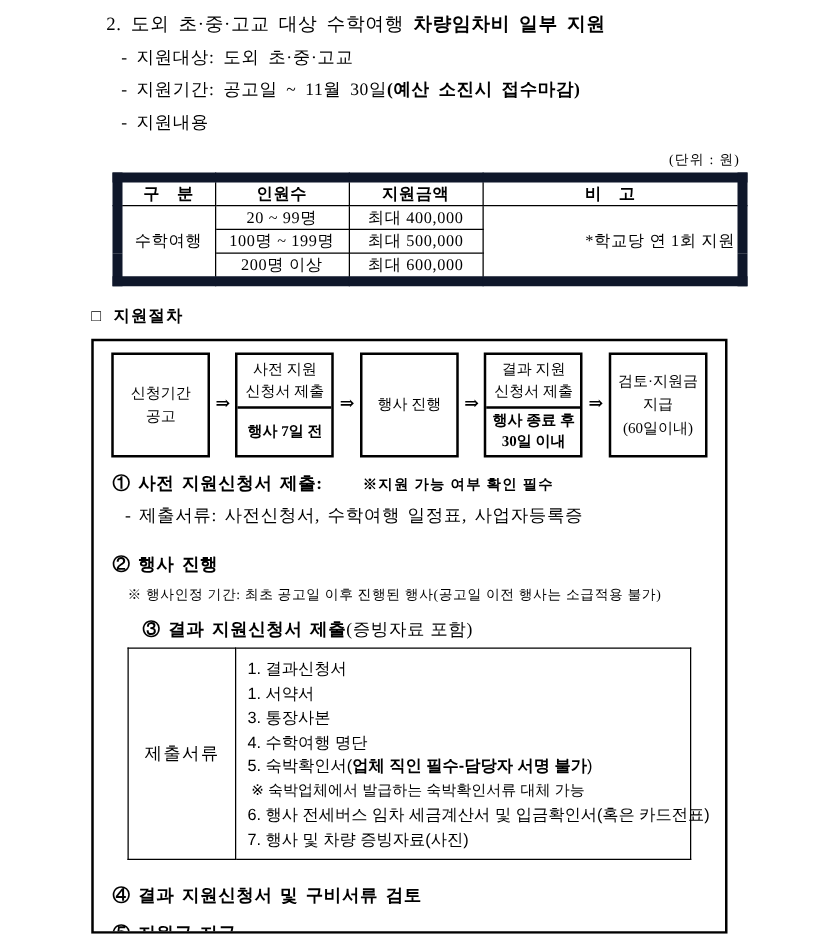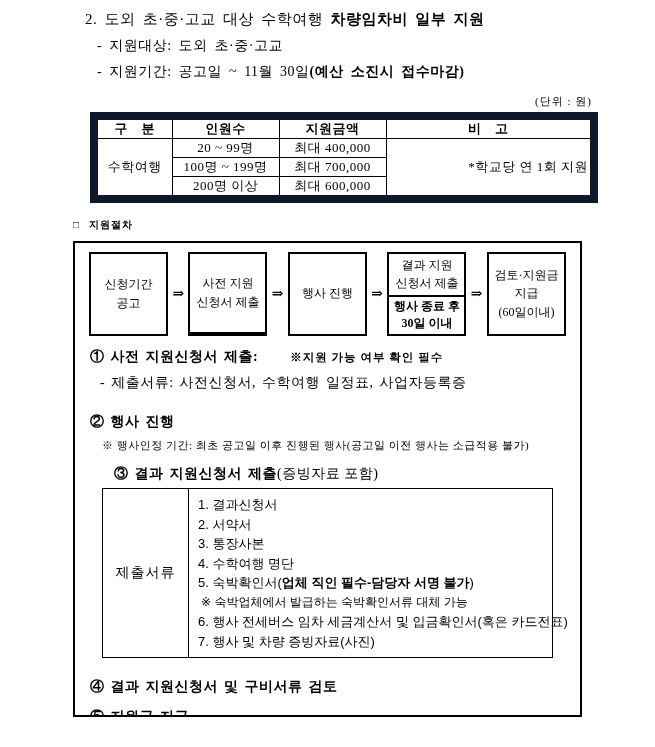--- a/index.html
+++ b/index.html
@@ -37,21 +37,21 @@
     border: 1px solid #000; text-align: center;
     height: 19px; padding: 0 2px;
     font-weight: normal; letter-spacing: 0.5px;
   }
   table.support th { font-weight: bold; }
   table.support td.remark { text-align: right; padding-left: 7px; }
 
   
   .sec-heading {
     margin: 15px 0 0 73px;
-    font-size: 10px; font-weight: bold; letter-spacing: 1px;
+    font-size: 13px; font-weight: bold; letter-spacing: 1px;
   }
   .sec-heading .marker { margin-right: 9px; font-weight: normal; }
 
   .outer-box {
     margin: 9px 0 0 73px;
     width: 509px; height: 476px;
     border: 2px solid #000;
     overflow: hidden;
   }
 
@@ -109,20 +109,23 @@
 
   <div class="title">
     <span>2. 도외 초·중·고교 대상 수학여행 </span><span class="b">차량임차비 일부 지원</span>
   </div>
 
   <div class="bullet">
     <span>- 지원대상: 도외 초·중·고교</span>
   </div>
   <div class="bullet">
     <span>- 지원기간: 공고일 ~ 11월 30일</span><span class="b">(예산 소진시 접수마감)</span>
+  </div>
+  <div class="bullet">
+    <span>- 지원내용</span>
   </div>
 
   <div class="unit-note">(단위 : 원)</div>
 
   <table class="support">
     <colgroup>
       <col style="width:78px">
         <col style="width:107px">
         <col style="width:107px">
         <col style="width:208px">
@@ -135,21 +138,21 @@
       <th>비　고</th>
     </tr>
     <tr>
       <td rowspan="3">수학여행</td>
       <td>20 ~ 99명</td>
       <td>최대 400,000</td>
       <td rowspan="3" class="remark">*학교당 연 1회 지원</td>
     </tr>
     <tr>
       <td>100명 ~ 199명</td>
-      <td>최대 700,000</td>
+      <td>최대 500,000</td>
     </tr>
     <tr>
       <td>200명 이상</td>
       <td>최대 600,000</td>
     </tr>
   </tbody>
     </table>
 
   <div class="sec-heading">
     <span class="marker">□</span><span>지원절차</span>
@@ -160,20 +163,23 @@
     <div class="flow-row">
       <div class="flow-box">
         <div>신청기간</div>
         <div>공고</div>
       </div>
       <div class="flow-arrow">⇒</div>
       <div class="flow-box split">
         <div class="top">
           <div>사전 지원</div>
           <div>신청서 제출</div>
+        </div>
+        <div class="bot">
+          <div>행사 7일 전</div>
         </div>
       </div>
       <div class="flow-arrow">⇒</div>
       <div class="flow-box">
         <div>행사 진행</div>
       </div>
       <div class="flow-arrow">⇒</div>
       <div class="flow-box split">
         <div class="top">
           <div>결과 지원</div>
@@ -205,21 +211,21 @@
     <div class="step-line step3">
       <span class="step-h">③ 결과 지원신청서 제출</span><span class="step-suffix">(증빙자료 포함)</span>
     </div>
 
     <table class="docs">
       <tbody>
           <tr>
         <td class="label">제출서류</td>
         <td class="list">
           <div class="doc-item"><span>1. 결과신청서</span></div>
-          <div class="doc-item"><span>2. 서약서</span></div>
+          <div class="doc-item"><span>1. 서약서</span></div>
           <div class="doc-item"><span>3. 통장사본</span></div>
           <div class="doc-item"><span>4. 수학여행 명단</span></div>
           <div class="doc-item"><span>5. 숙박확인서(</span><span class="b">업체 직인 필수-담당자 서명 불가</span><span>)</span></div>
           <div class="doc-item note"><span>※ 숙박업체에서 발급하는 숙박확인서류 대체 가능</span></div>
           <div class="doc-item"><span>6. 행사 전세버스 임차 세금계산서 및 입금확인서(혹은 카드전표)</span></div>
           <div class="doc-item"><span>7. 행사 및 차량 증빙자료(사진)</span></div>
         </td>
       </tr>
     </tbody>
       </table>

